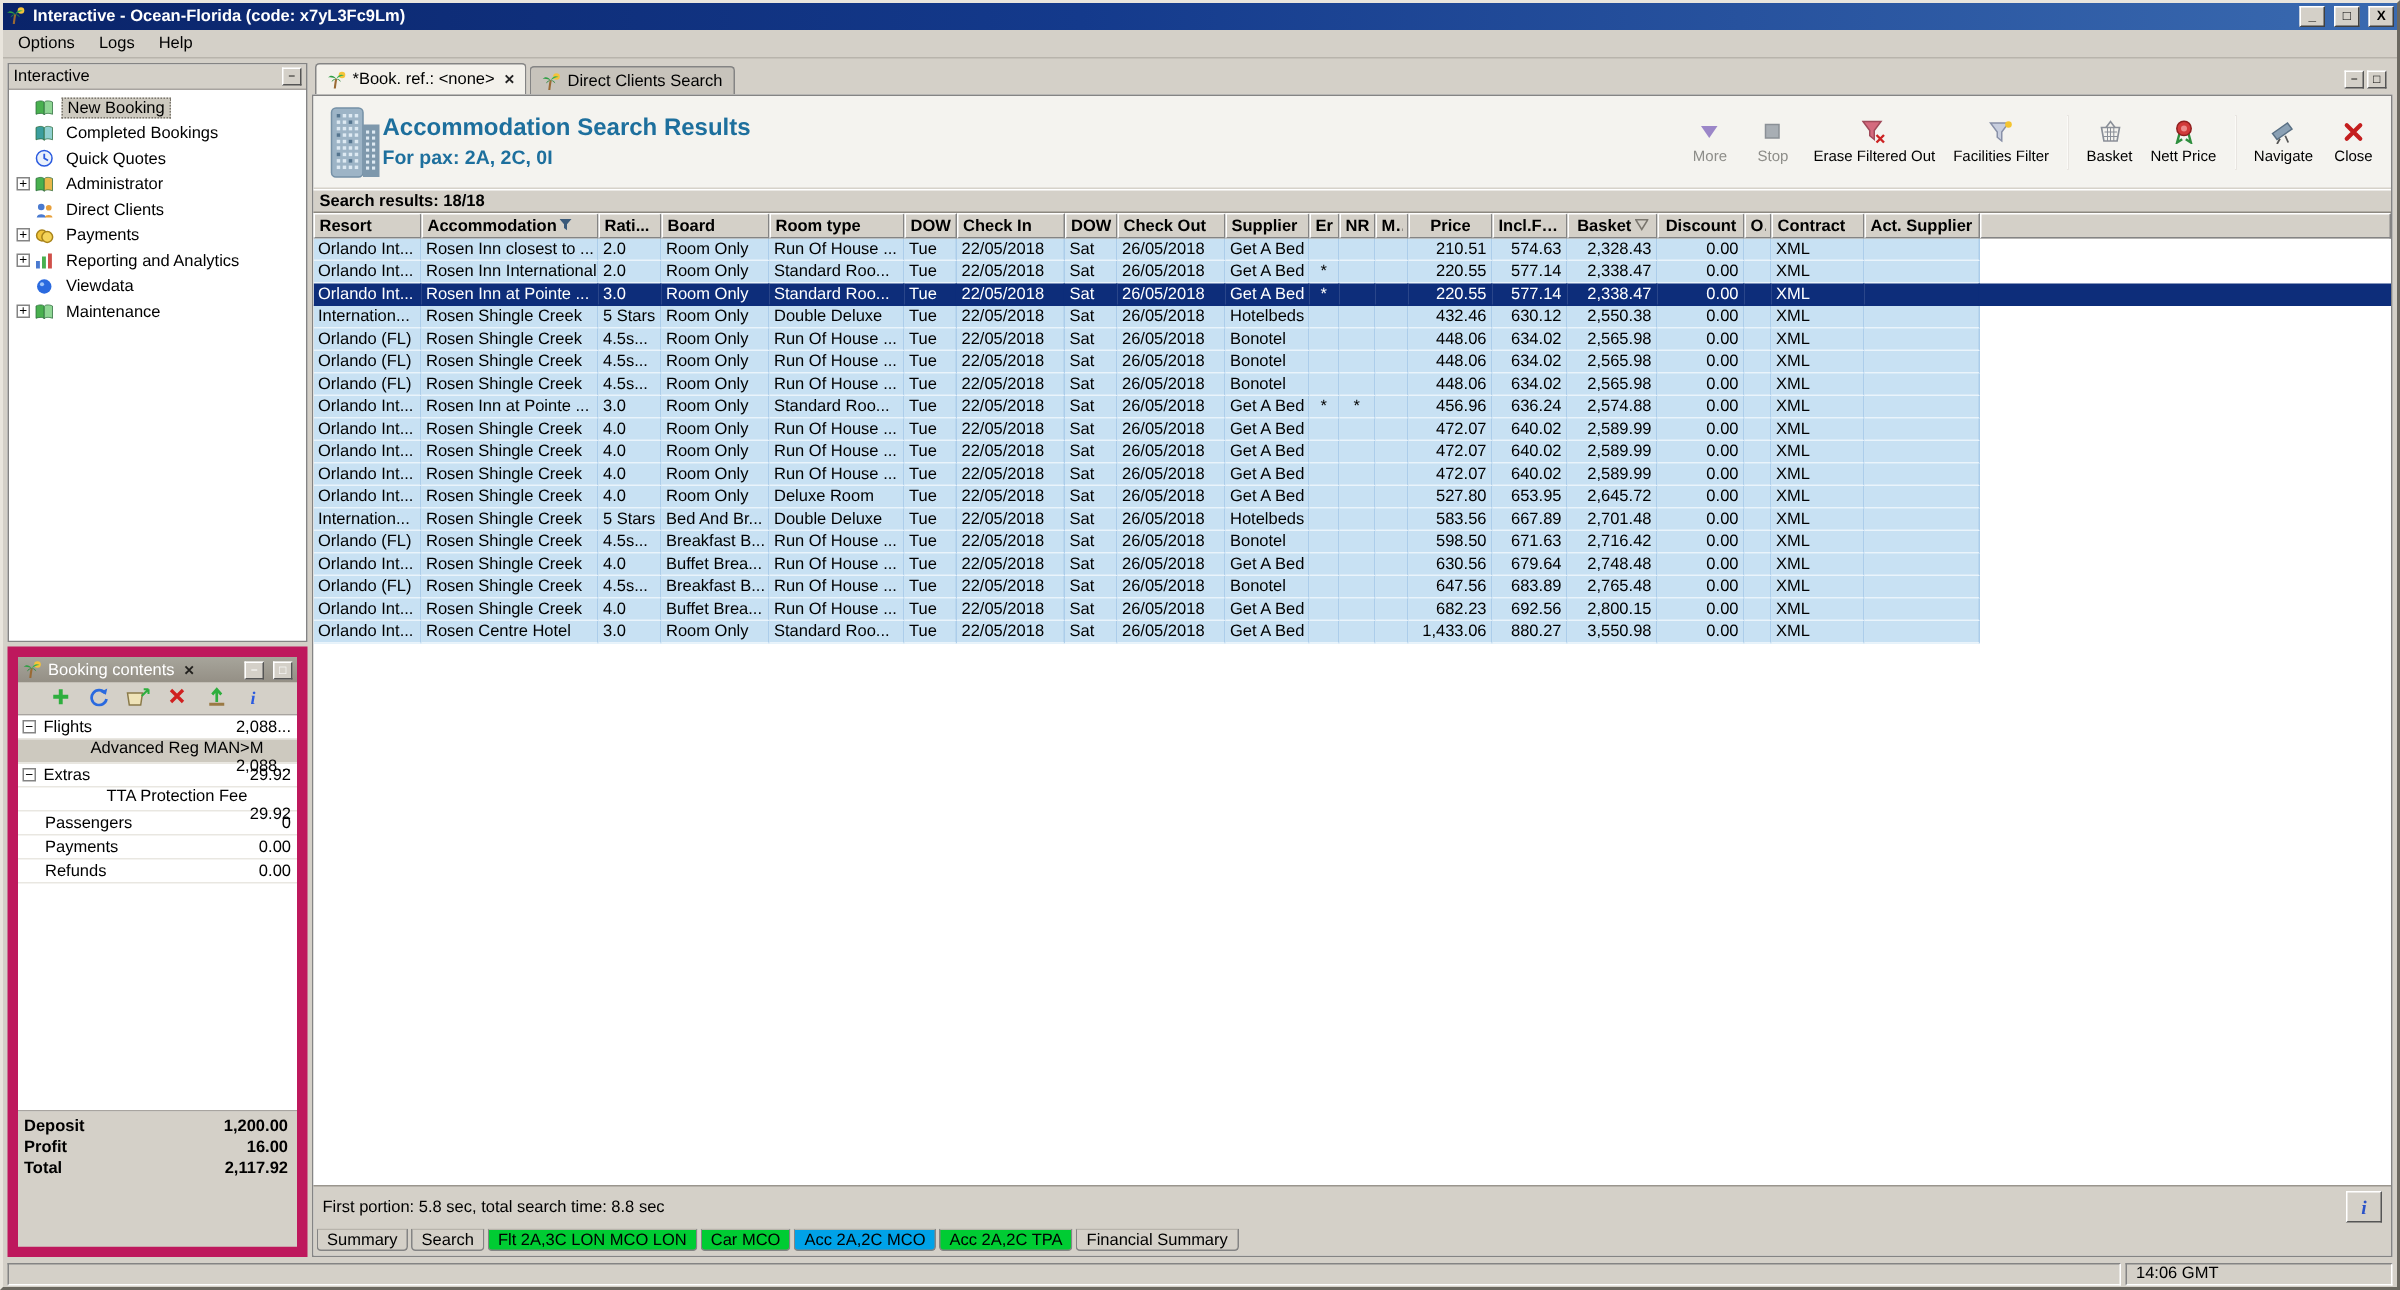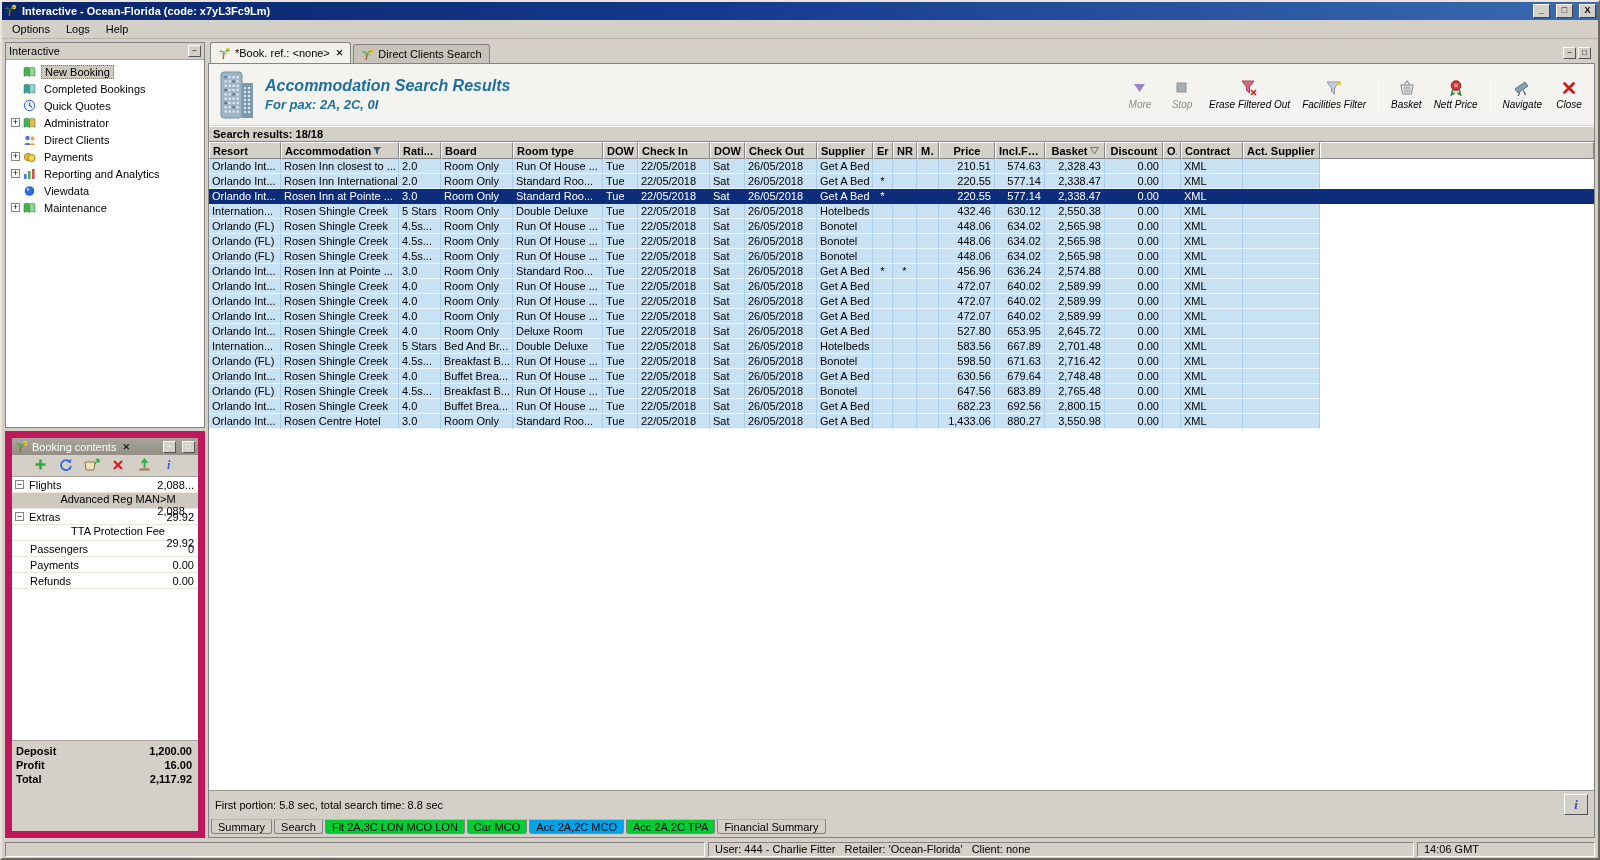--- a/index.html
+++ b/index.html
@@ -69,22 +69,22 @@
   .main-col { flex: 1; display: flex; flex-direction: column; min-width: 0; min-height: 0; }
   .tabstrip { flex: 0 0 21px; display: flex; align-items: flex-end; padding-left: 2px; gap: 2px; }
   .tab { height: 19px; display: flex; align-items: center; gap: 4px; padding: 0 7px; background: #c7c3bb;
          border: 1px solid #848484; border-bottom: none; border-radius: 3px 3px 0 0; cursor: default; white-space: nowrap; }
   .tab.active { background: #f3f1eb; height: 21px; }
   .tab-icon { width: 13px; height: 13px; display: inline-flex; }
   .tab-close { font-size: 9px; font-weight: bold; color: #222; margin-left: 2px; }
   .mdi-btns { margin-left: auto; display: flex; align-items: center; padding: 0 4px 4px 0; }
 
   .main-panel { flex: 1; border: 1px solid #848484; background: #fff; display: flex; flex-direction: column; min-height: 0; }
-  .main-header { flex: 0 0 62px; background: #f4f3ef; display: flex; align-items: center; gap: 10px;
-                 padding: 2px 10px 2px 8px; border-bottom: 1px solid #d6d2ca; font-style: italic; }
+  .main-header { flex: 0 0 62px; background: #f4f3ef; display: flex; align-items: center; 
+                 padding: 2px 10px 2px 8px; border-bottom: 1px solid #d6d2ca; }
   .bld { width: 38px; height: 48px; display: inline-flex; }
   .header-title { color: #1d6f9d; font-size: 16px; font-weight: bold; }
   .header-sub { color: #1d6f9d; font-size: 13px; font-weight: bold; margin-top: 2px; }
   .header-toolbar { margin-left: auto; display: flex; align-items: center; gap: 12px; }
   .tbtn { display: flex; flex-direction: column; align-items: center; gap: 3px; font-size: 10px;
           min-width: 30px; cursor: default; white-space: nowrap; }
   .tbtn .ticon { height: 16px; display: inline-flex; align-items: center; }
   .tbtn.disabled { color: #8d8d89; }
   .tsep { width: 1px; height: 36px; background: #b4b0a8; border-right: 1px solid #fbfaf7; }
 
@@ -1058,16 +1058,15 @@
             <div class="btab ">
               <span>Financial Summary</span>
             </div>
           </div>
       </div>
     </div>
   </div>
 
   <div class="statusbar">
     <div class="sb-cell sb-left"></div>
-    <div class="sb-cell sb-user">User: 444 - Charlie Fitter   Retailer: 'Ocean-Florida'   Client: none</div>
     <div class="sb-cell sb-time">14:06 GMT</div>
   </div>
 </div>
 
 </body></html>

